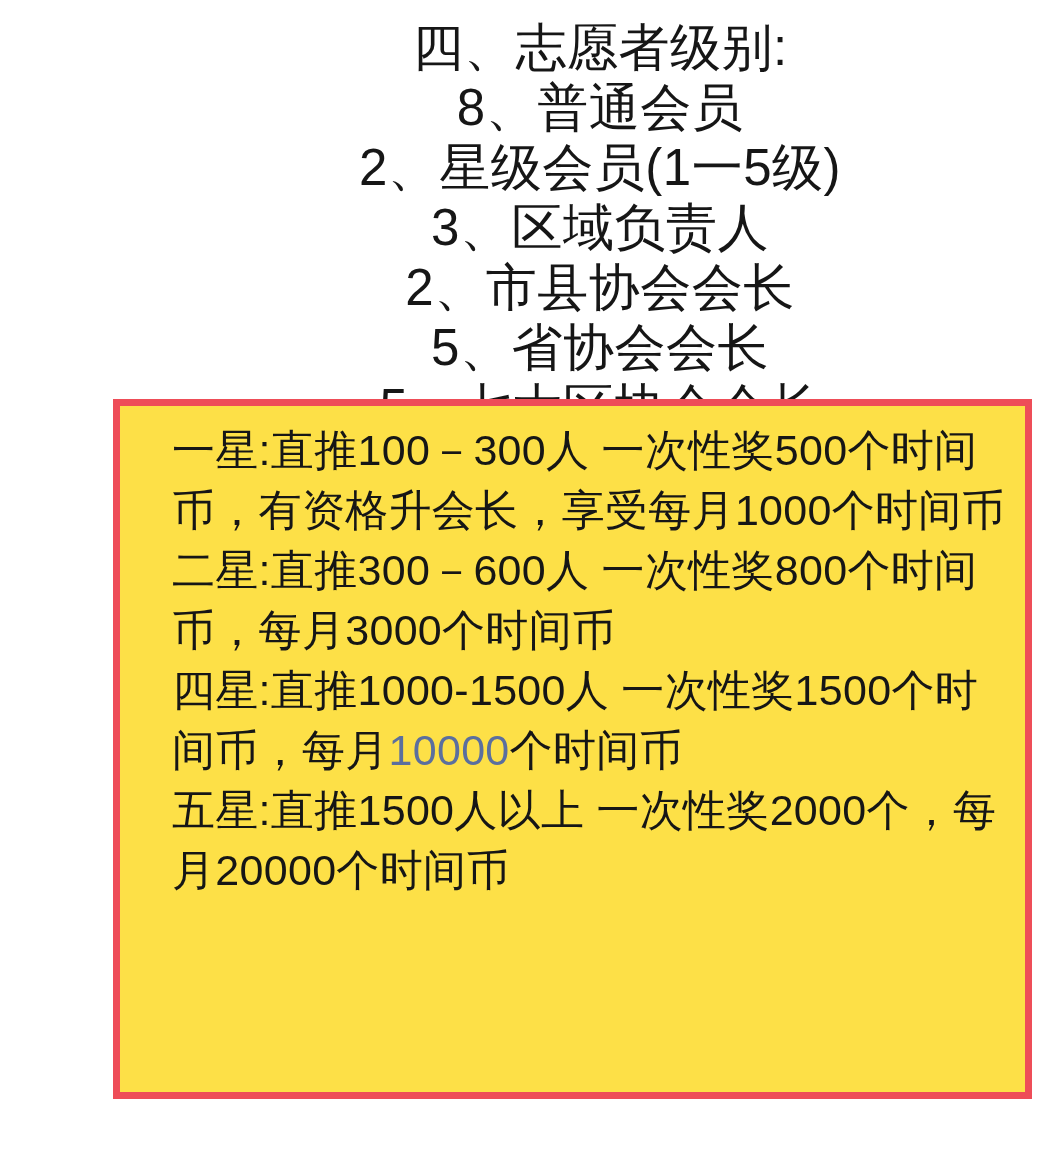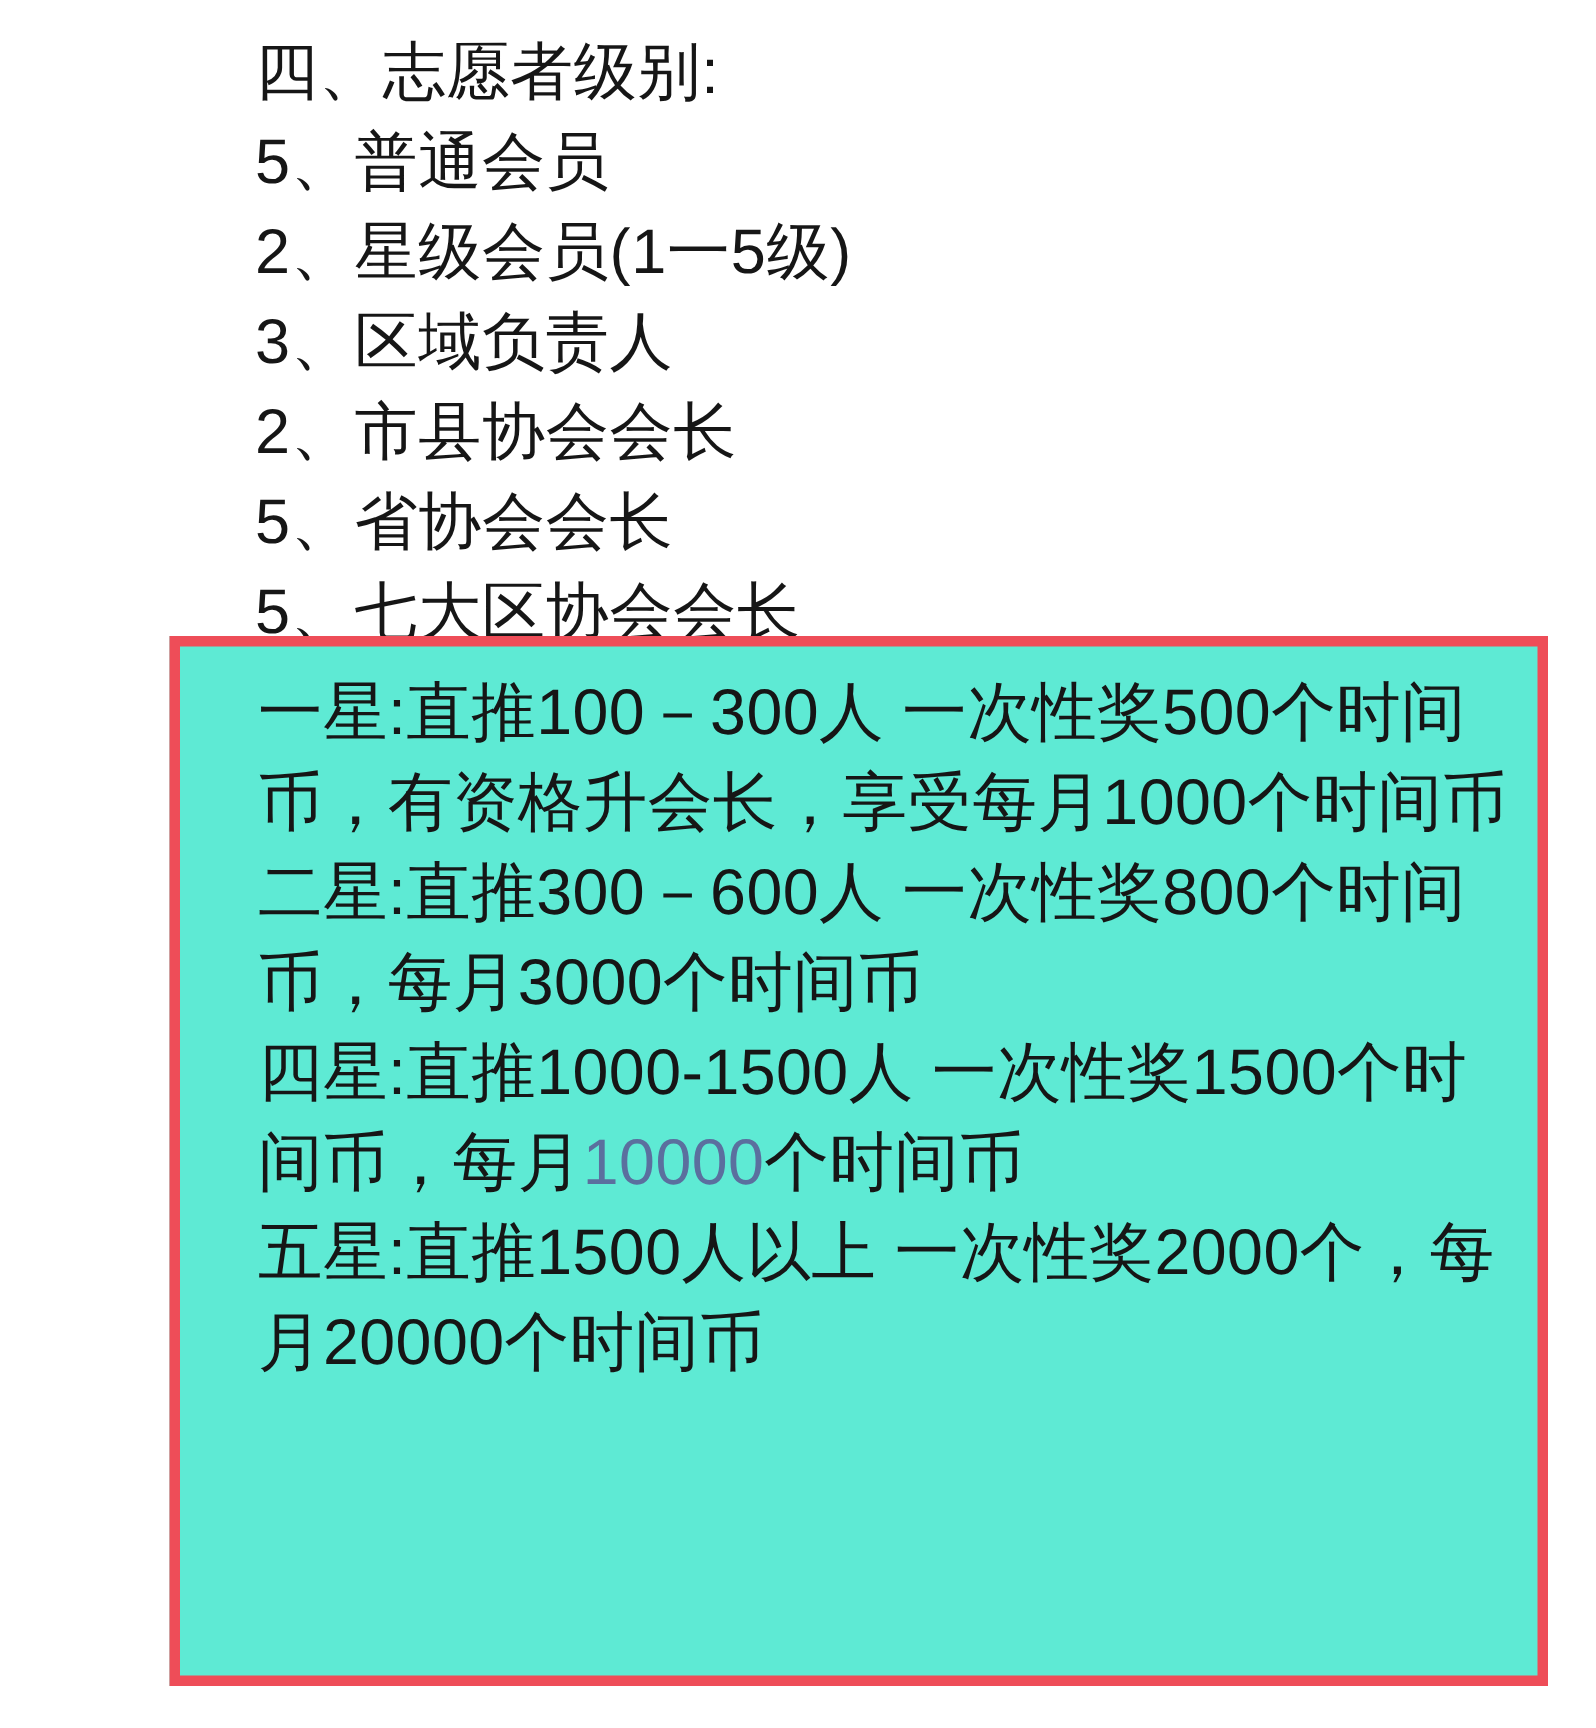--- a/index.html
+++ b/index.html
@@ -22,35 +22,36 @@
     background: #ffffff;
     box-sizing: border-box;
   }
   .intro-block {
     position: absolute;
     left: 170px;
     top: 18px;
     width: 860px;
   }
   .intro-line {
-    font-size: 42px;
+    font-size: 51px;
     line-height: 60px;
     letter-spacing: 0.5px;
     white-space: nowrap;
     color: #161616;
+    text-align: center;
   }
   .boxed {
     position: absolute;
     left: 113px;
-    top: 424px;
+    top: 399px;
     width: 919px;
     height: 700px;
     border: 7px solid #ee4d58;
     box-sizing: border-box;
-    background: #5eead4;
+    background: #fde047;
   }
   .boxed-inner {
     padding: 14px 18px 0 52px;
   }
   .tier-para {
     font-size: 43px;
     line-height: 60px;
     color: #161616;
     letter-spacing: 0.3px;
     text-indent: 0;
@@ -60,21 +61,21 @@
     margin-top: 32px;
   }
 </style>
 </head>
 <body>
 
 <div class="page">
 
   <div class="intro-block">
     <div class="intro-line">四、志愿者级别:</div>
-    <div class="intro-line">5、普通会员</div>
+    <div class="intro-line">8、普通会员</div>
     <div class="intro-line">2、星级会员(1一5级)</div>
     <div class="intro-line">3、区域负责人</div>
     <div class="intro-line">2、市县协会会长</div>
     <div class="intro-line">5、省协会会长</div>
     <div class="intro-line">5、七大区协会会长</div>
   </div>
 
   <div class="boxed">
     <div class="boxed-inner">
 

